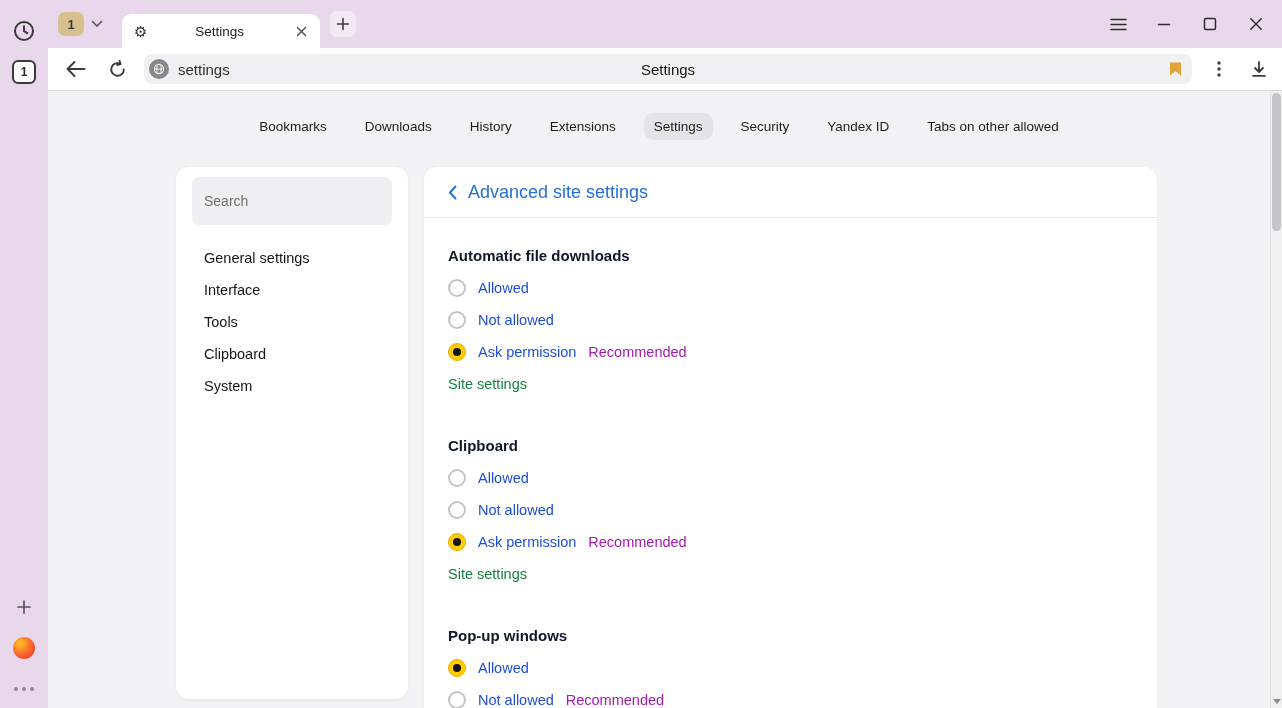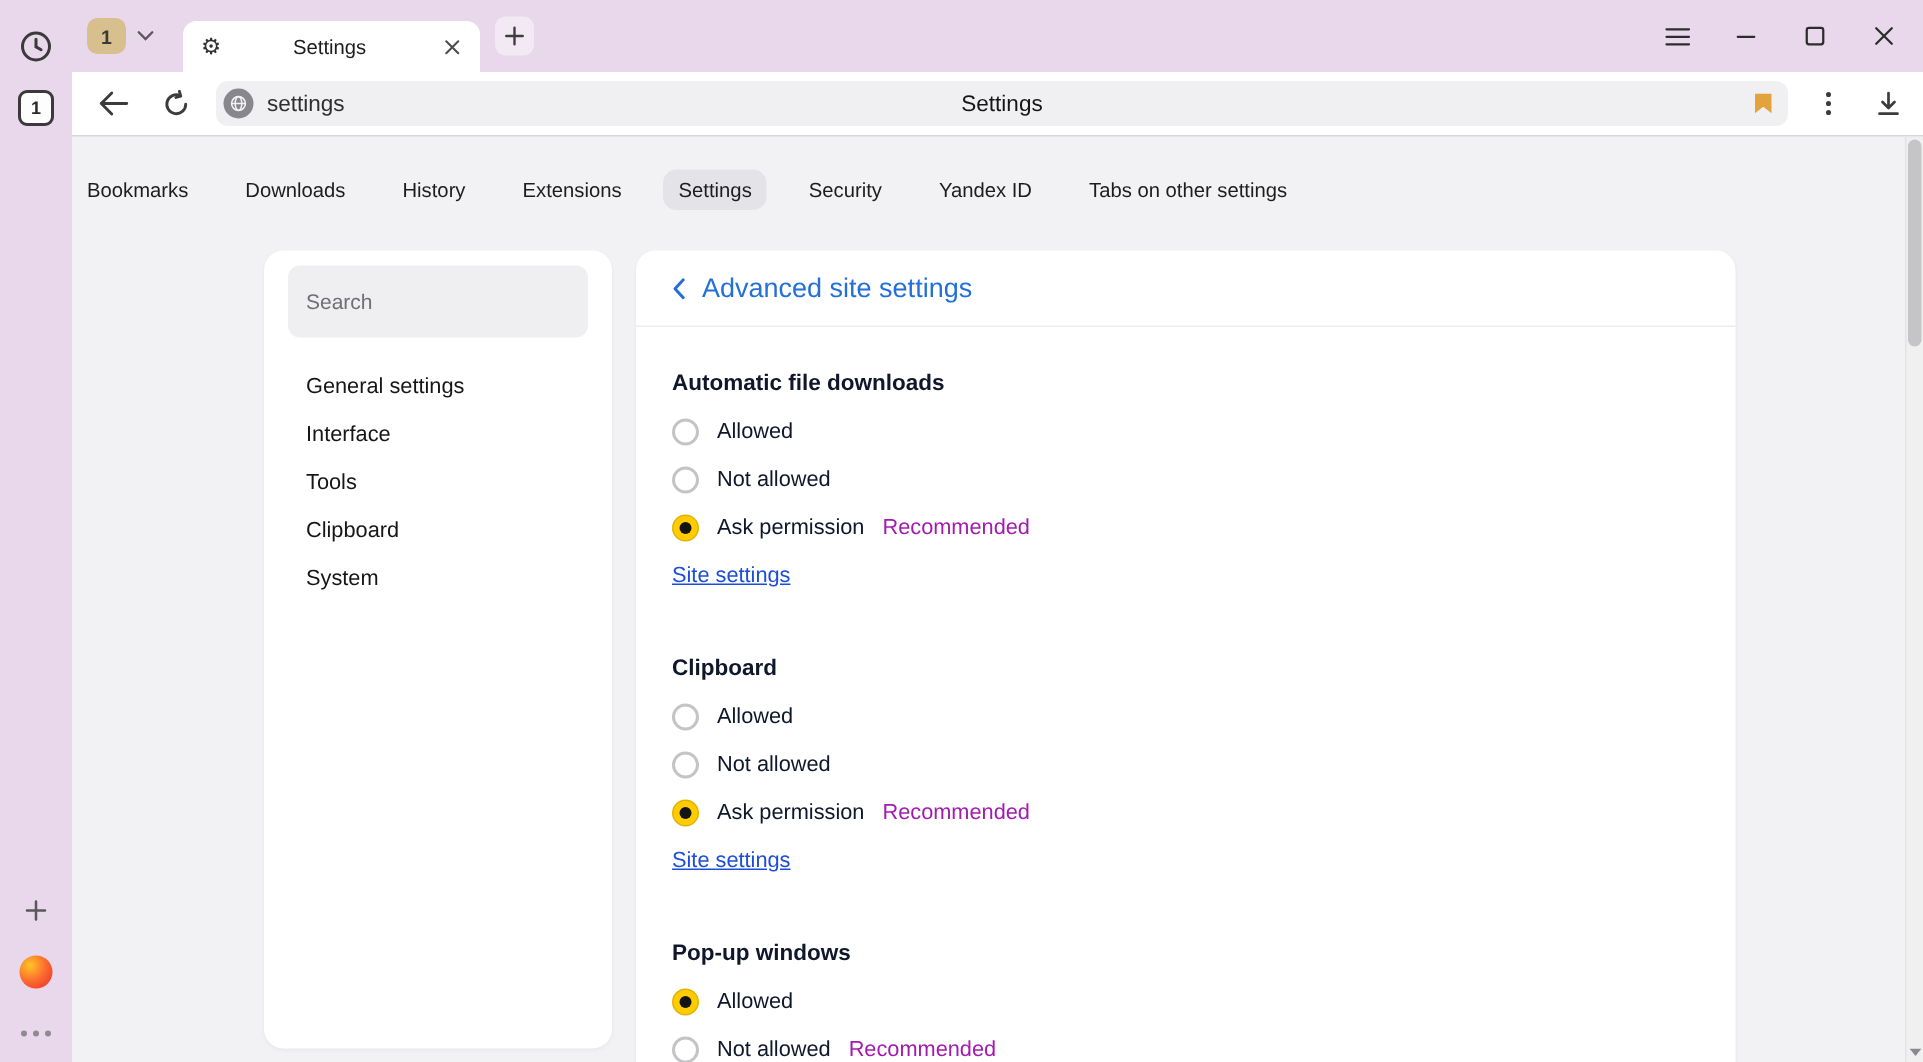--- a/index.html
+++ b/index.html
@@ -44,44 +44,44 @@
   .addr-bar { position:relative; flex:1; height:30px; margin-left:14px; background:#f0eff2; border-radius:8px; display:flex; align-items:center; padding:0 10px 0 5px; }
   .addr-badge { width:20px; height:20px; border-radius:50%; background:#87878c; display:flex; align-items:center; justify-content:center; flex:none; cursor:pointer; }
   .addr-url { margin-left:9px; font-size:15px; color:#2e2e2e; }
   .addr-title { position:absolute; left:50%; transform:translateX(-50%); font-size:15px; color:#161616; white-space:nowrap; }
   .addr-bookmark { position:absolute; right:10px; top:50%; transform:translateY(-50%); cursor:pointer; display:flex; }
   .toolbar .right-btn { margin-left:14px; }
 
   
   .content { position:absolute; left:48px; top:90px; right:0; bottom:0; background:#f2f2f4; border-top:1px solid #d8d8da; overflow:hidden; }
 
-  .top-nav { position:absolute; top:22px; left:0; right:12px; display:flex; justify-content:flex-start; gap:18px; }
+  .top-nav { position:absolute; top:22px; left:0; right:12px; display:flex; justify-content:center; gap:18px; }
   .nav-link { font-size:13.5px; color:#1d1d1f; padding:6px 10px; border-radius:9px; cursor:pointer; white-space:nowrap; }
   .nav-link.active { background:#e4e3e7; }
 
   .settings-sidebar-card { position:absolute; left:128px; top:76px; width:232px; height:532px; background:#fff; border-radius:13px; box-shadow:0 1px 3px rgba(0,0,0,.05); }
   .search-box { margin:10px 16px 0; height:48px; background:#efeef1; border-radius:8px; display:flex; align-items:center; padding:0 12px; }
   .search-box input { border:none; outline:none; background:transparent; font-family:inherit; font-size:14px; color:#333; width:100%; }
   .search-box input::placeholder { color:#6f6f74; }
   .settings-menu { margin-top:17px; }
   .menu-item { height:32px; display:flex; align-items:center; padding-left:28px; font-size:14.5px; color:#161616; cursor:pointer; }
 
   .main-card { position:absolute; left:376px; top:76px; width:733px; height:660px; background:#fff; border-radius:13px; box-shadow:0 1px 3px rgba(0,0,0,.05); overflow:hidden; }
   .card-header { display:flex; align-items:center; gap:11px; padding:15px 24px 14px; border-bottom:1px solid #ececee; cursor:pointer; }
   .card-header-text { font-size:18px; color:#2470d9; }
   .sections { padding:28px 24px 0; }
   .section { margin-bottom:36px; }
   .section-title { font-size:15px; font-weight:700; color:#0f172a; line-height:20px; margin-bottom:6px; }
   .radio-row { height:32px; display:flex; align-items:center; gap:12px; cursor:pointer; width:max-content; }
   .radio { width:18px; height:18px; border-radius:50%; border:2px solid #c4c4c7; background:#fff; flex:none; position:relative; }
   .radio.checked { border:1px solid #e3b200; background:#ffcc00; }
   .radio.checked::after { content:""; position:absolute; left:50%; top:50%; width:8px; height:8px; margin:-4px 0 0 -4px; border-radius:50%; background:#141414; }
-  .radio-label { font-size:14.5px; color:#0f172a; }
+  .radio-label { font-size:14.5px; color:#1d4ed8; }
   .radio-note { font-size:14.5px; color:#a21caf; }
-  .site-link { height:32px; display:flex; align-items:center; font-size:14.5px; color:#1d4ed8; cursor:pointer; width:max-content;text-decoration:underline; }
+  .site-link { height:32px; display:flex; align-items:center; font-size:14.5px; color:#15803d; cursor:pointer; width:max-content; }
 
   
   .scrollbar { position:absolute; right:0; top:0; width:12px; bottom:0; background:#f0f0f1; border-left:1px solid #e3e3e5; z-index:3; }
   .scroll-thumb { position:absolute; top:2px; left:1px; width:9px; height:138px; background:#c5c5c8; border-radius:5px; cursor:pointer; }
   .scroll-arrow-down { position:absolute; bottom:2px; left:0; width:11px; height:10px; display:flex; align-items:center; justify-content:center; cursor:pointer; }
 
   svg { display:block; }
 </style>
 </head>
 <body>
@@ -215,21 +215,21 @@
 <div class="content">
 
   <div class="top-nav">
       <div class="nav-link">Bookmarks</div>
       <div class="nav-link">Downloads</div>
       <div class="nav-link">History</div>
       <div class="nav-link">Extensions</div>
       <div class="nav-link active">Settings</div>
       <div class="nav-link">Security</div>
       <div class="nav-link">Yandex ID</div>
-      <div class="nav-link">Tabs on other settings</div>
+      <div class="nav-link">Tabs on other allowed</div>
     </div>
 
   <div class="settings-sidebar-card">
     <div class="search-box">
       <input type="text" placeholder="Search" style="">
     </div>
     <div class="settings-menu">
         <div class="menu-item">General settings</div>
         <div class="menu-item">Interface</div>
         <div class="menu-item">Tools</div>

